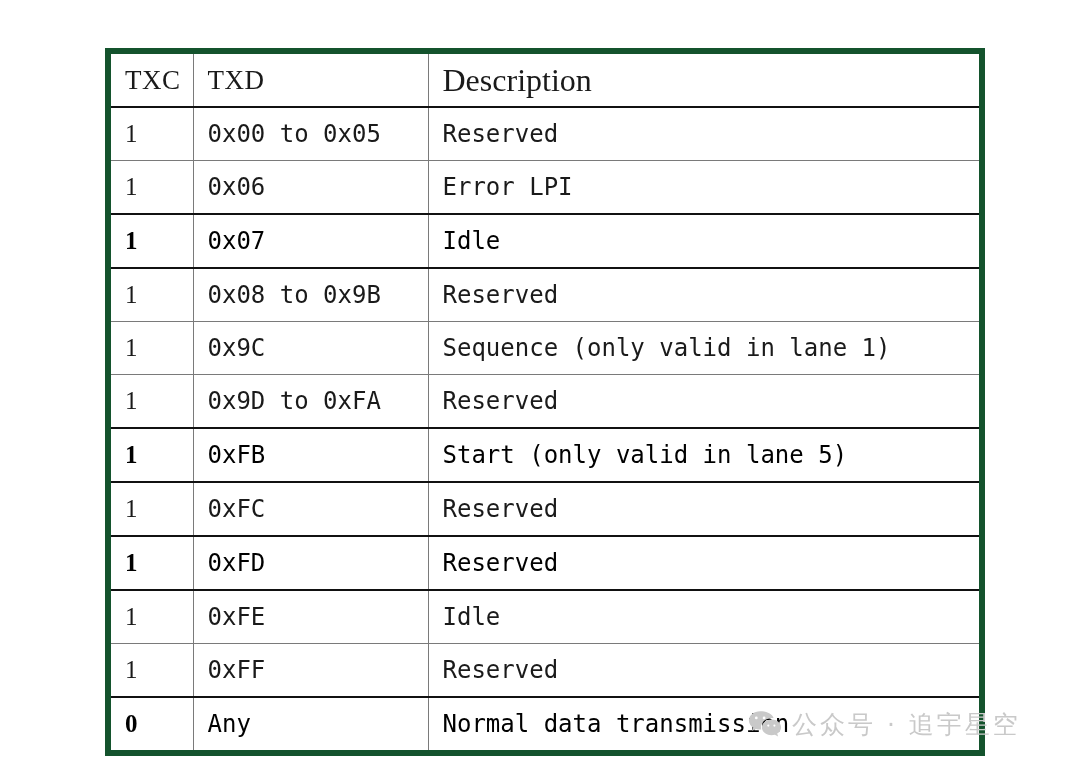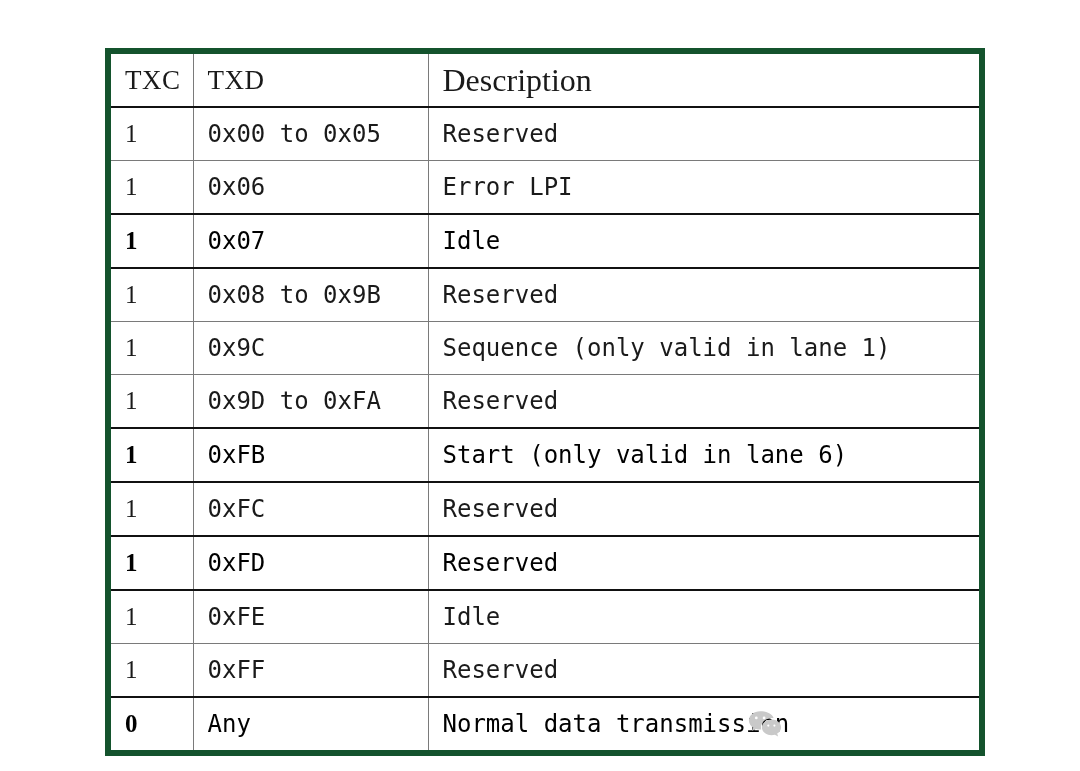--- a/index.html
+++ b/index.html
@@ -166,21 +166,21 @@
           <td class="c-desc">Sequence (only valid in lane 1)</td>
         </tr>
         <tr>
           <td class="c-txc">1</td>
           <td class="c-txd">0x9D to 0xFA</td>
           <td class="c-desc">Reserved</td>
         </tr>
         <tr class="row-bold">
           <td class="c-txc">1</td>
           <td class="c-txd">0xFB</td>
-          <td class="c-desc">Start (only valid in lane 6)</td>
+          <td class="c-desc">Start (only valid in lane 5)</td>
         </tr>
         <tr>
           <td class="c-txc">1</td>
           <td class="c-txd">0xFC</td>
           <td class="c-desc">Reserved</td>
         </tr>
         <tr class="row-bold">
           <td class="c-txc">1</td>
           <td class="c-txd">0xFD</td>
           <td class="c-desc">Reserved</td>
@@ -208,13 +208,14 @@
   <span class="wm-icon">
     <svg viewBox="0 0 34 28" width="34" height="28" aria-hidden="true">
       <path d="M12.2 1.2C5.9 1.2 0.9 5.3 0.9 10.4c0 2.9 1.7 5.5 4.3 7.2l-1.1 3.4 3.9-2.0c1.3 0.4 2.7 0.6 4.2 0.6 0.4 0 0.8 0 1.1 0-0.2-0.7-0.3-1.5-0.3-2.2 0-5.2 5.1-9.4 11.4-9.4 0.4 0 0.8 0 1.2 0.1C24.5 4.1 19.0 1.2 12.2 1.2z" fill="#c9c9c9"></path>
       <circle cx="8.3" cy="7.9" r="1.4" fill="#ffffff"></circle>
       <circle cx="16.1" cy="7.9" r="1.4" fill="#ffffff"></circle>
       <path d="M33.1 17.4c0-4.3-4.3-7.8-9.6-7.8s-9.6 3.5-9.6 7.8 4.3 7.8 9.6 7.8c1.2 0 2.3-0.2 3.4-0.5l3.2 1.7-0.9-2.8C31.4 22.1 33.1 19.9 33.1 17.4z" fill="#c9c9c9"></path>
       <circle cx="20.3" cy="15.6" r="1.1" fill="#ffffff"></circle>
       <circle cx="26.4" cy="15.6" r="1.1" fill="#ffffff"></circle>
     </svg>
   </span>
+  <span class="wm-text">公众号 · 追宇星空</span>
 </div>
 
 </body></html>

